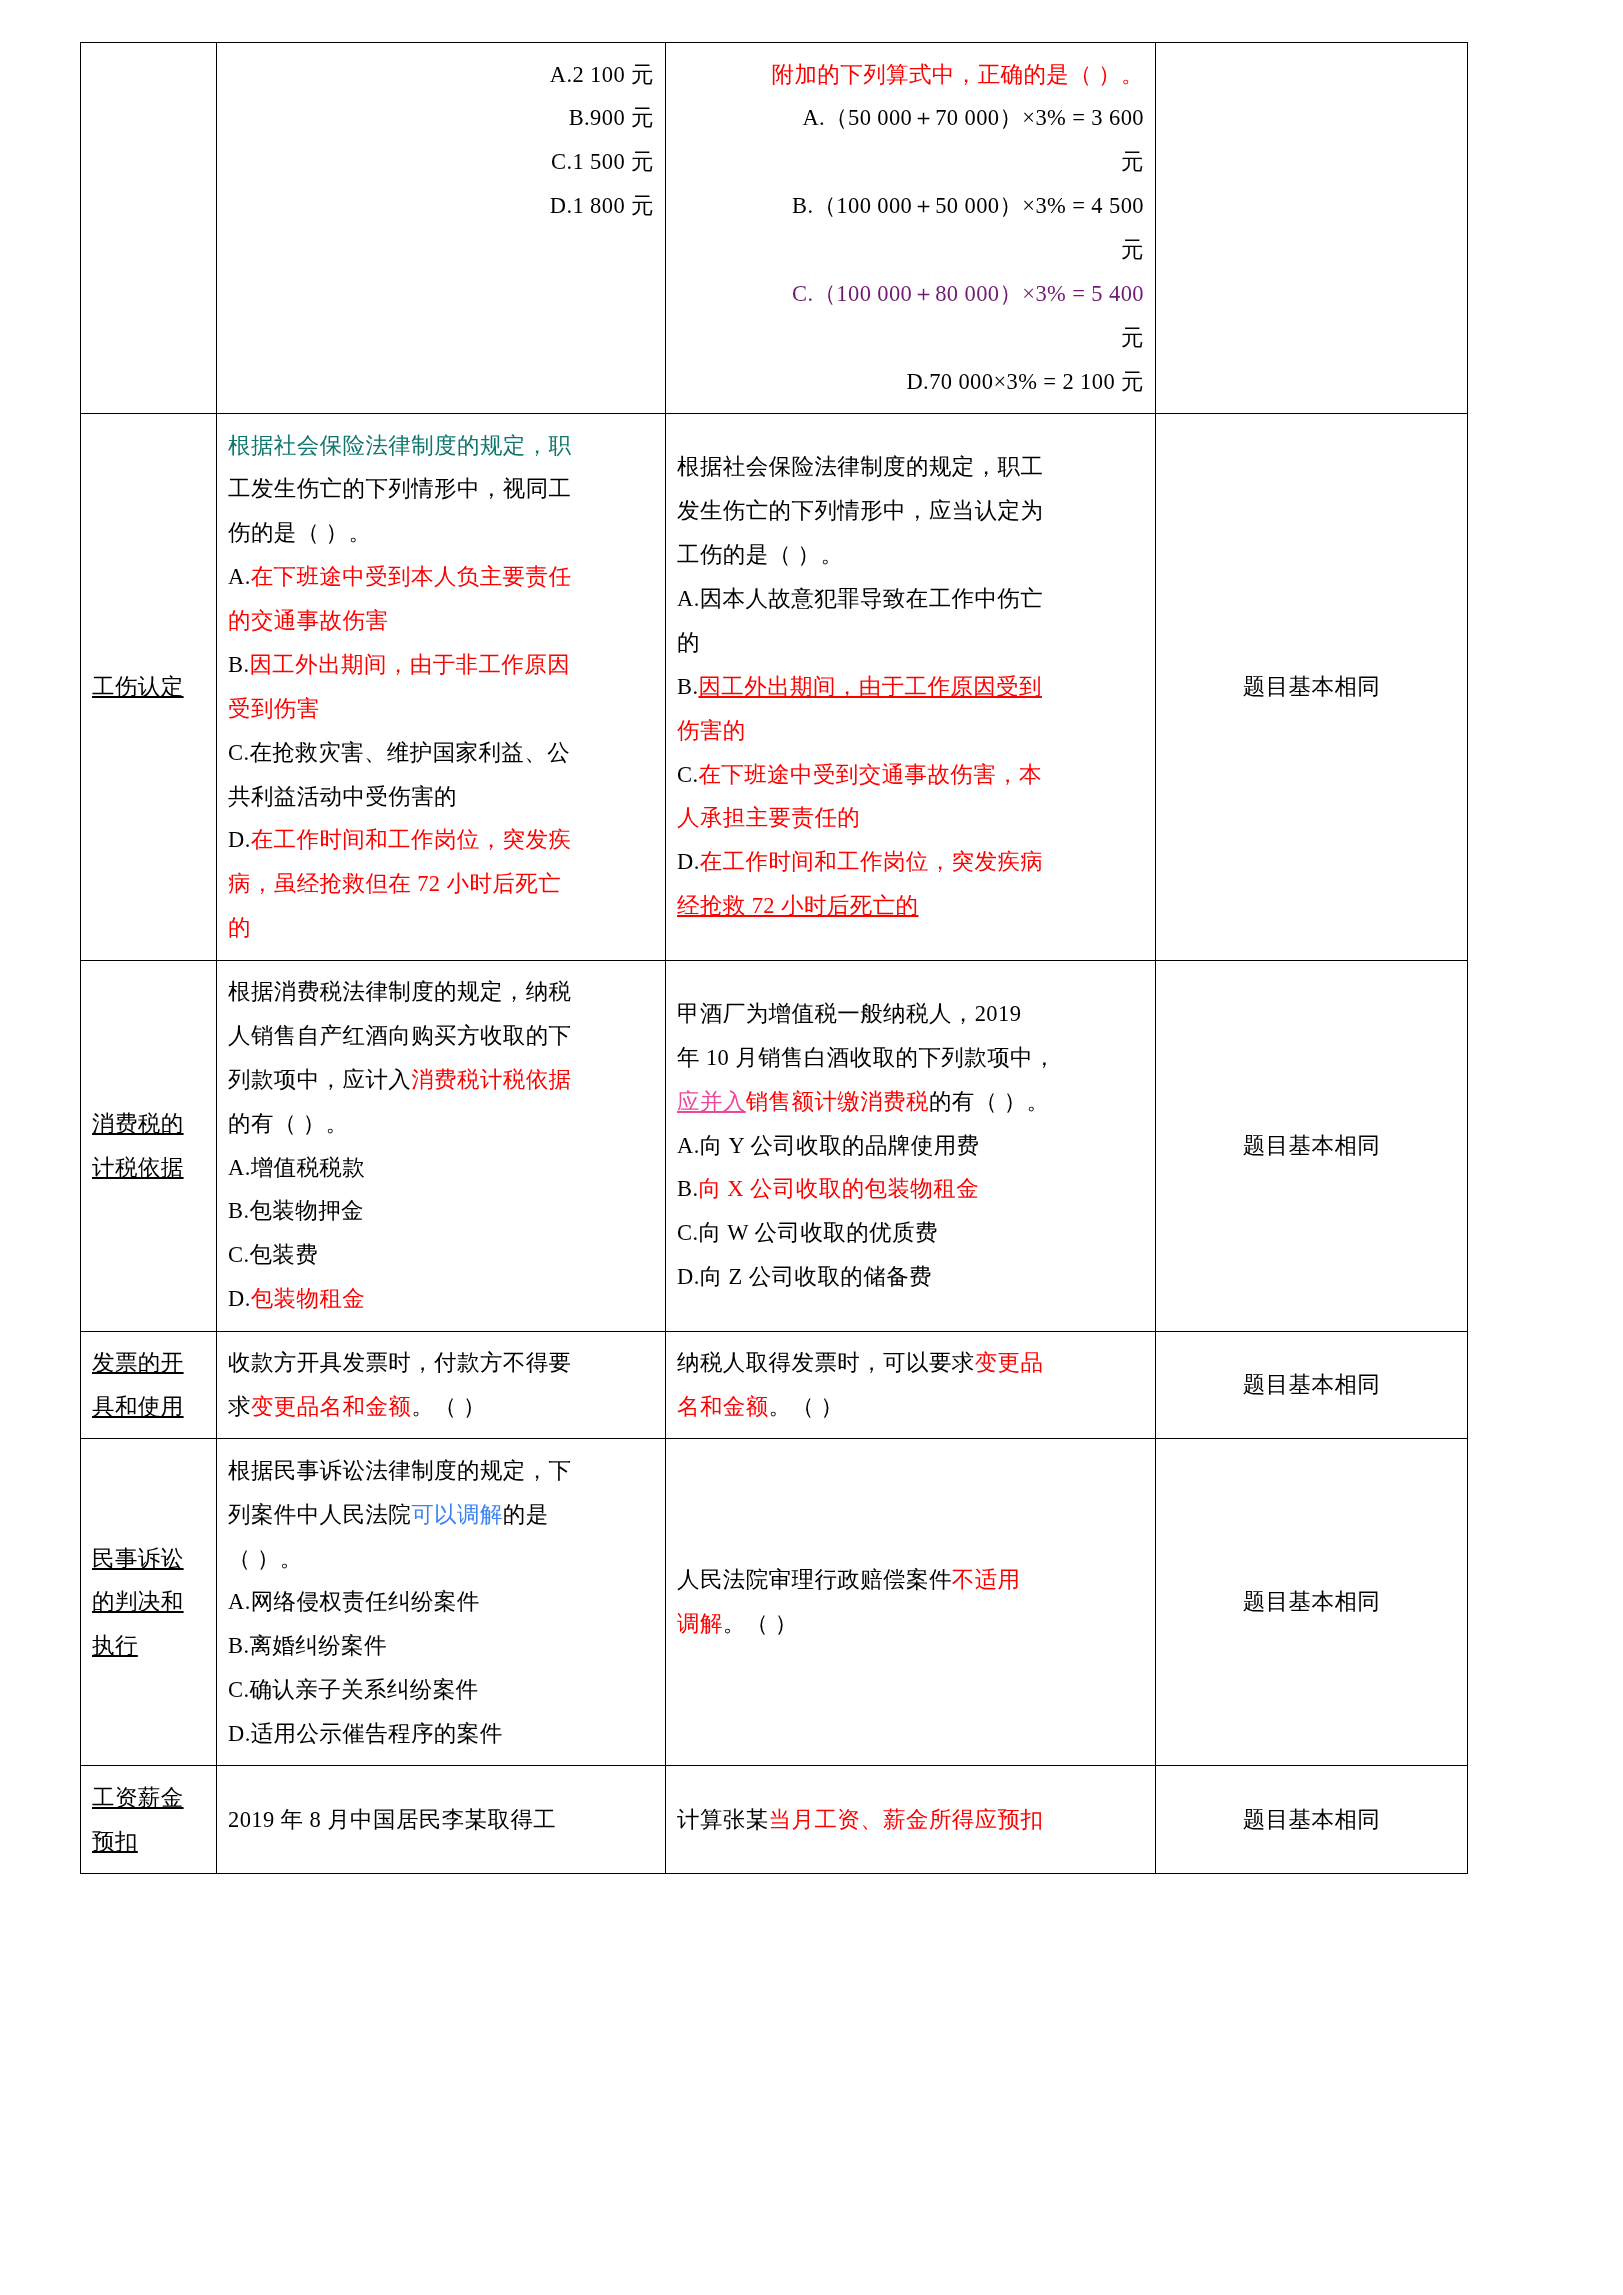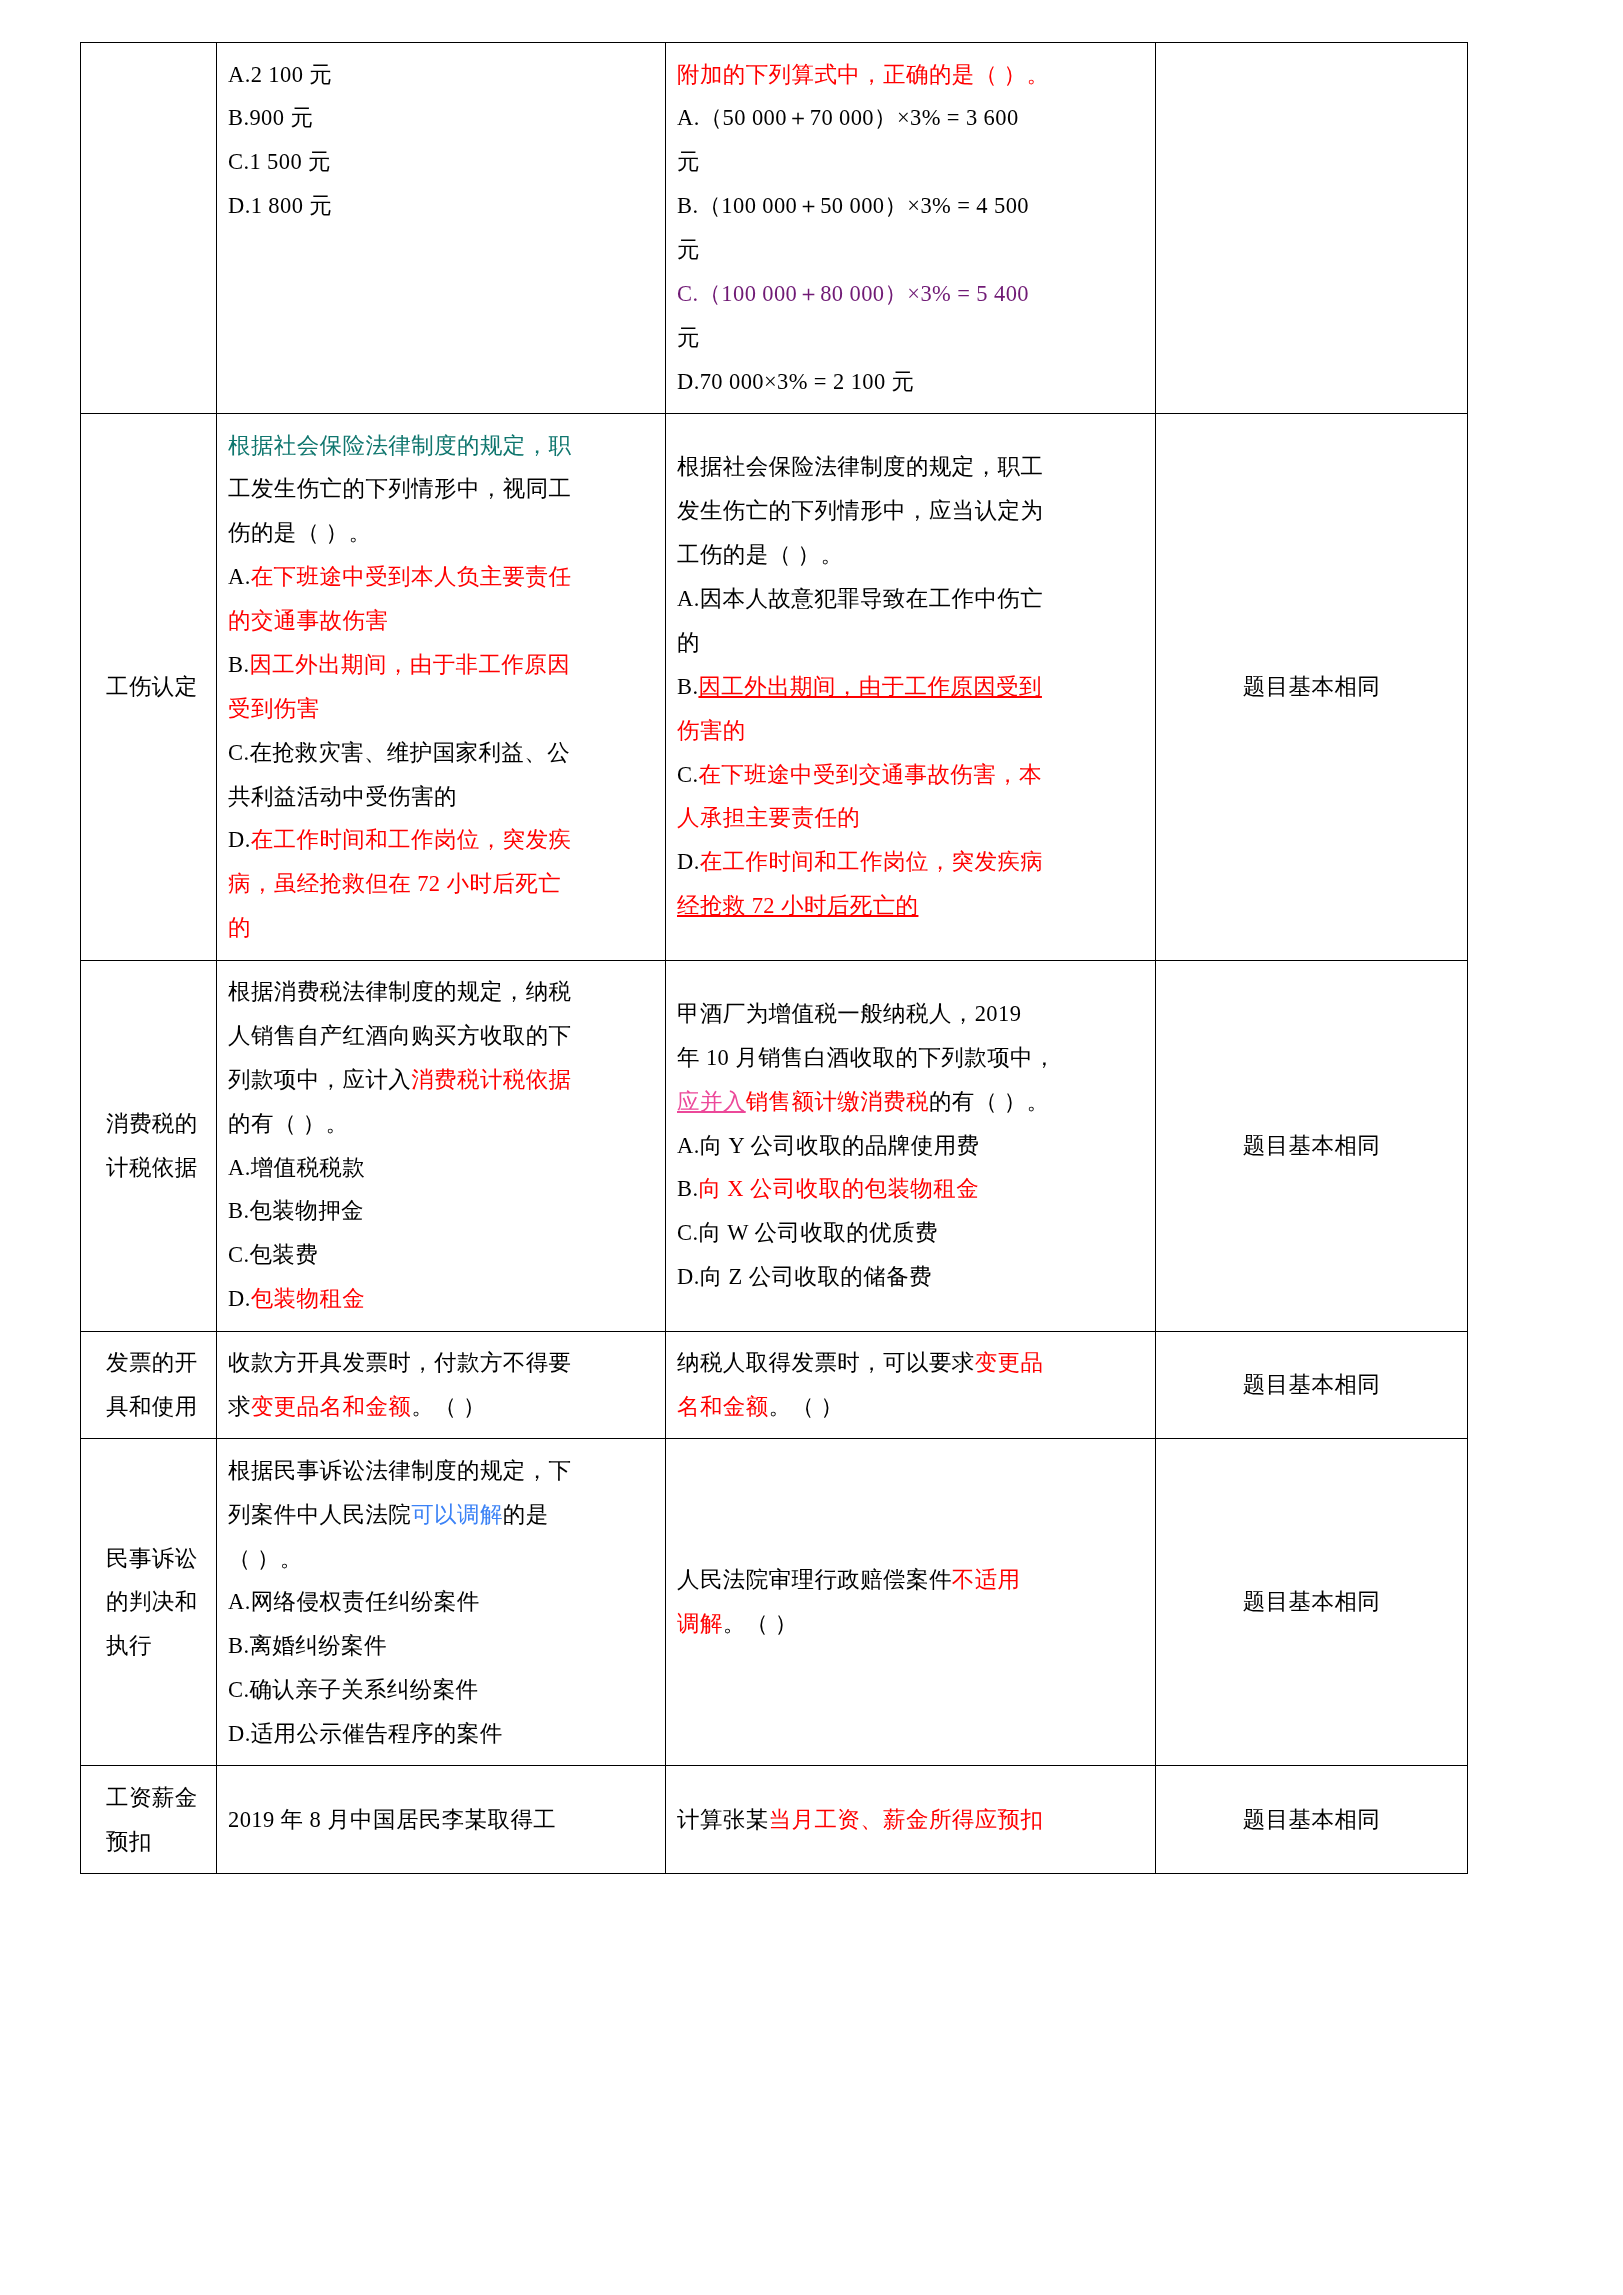--- a/index.html
+++ b/index.html
@@ -40,33 +40,34 @@
     letter-spacing: 0.4px;
     word-break: break-all;
   }
   col.c-topic  { width: 136px; }
   col.c-left   { width: 449px; }
   col.c-right  { width: 490px; }
   col.c-note   { width: 312px; }
 
   td.topic-cell {
     text-align: left;
-    padding-left: 25px;
+    padding-left: 11px;
+    text-decoration: underline;
   }
   td.note-cell {
     text-align: center;
     font-size: 22.5px;
   }
   td.body-cell {
     text-align: left;
   }
   .ln { display: block; white-space: normal; }
   
   .row-1 td { vertical-align: top; }
-  .row-1 .ln { margin: 0; }
+  .row-1 .ln { margin: 0; text-align: right; }
 </style>
 </head>
 <body>
 
 <div class="page">
   <table class="doc-table">
     <colgroup>
       <col class="c-topic">
       <col class="c-left">
       <col class="c-right">

